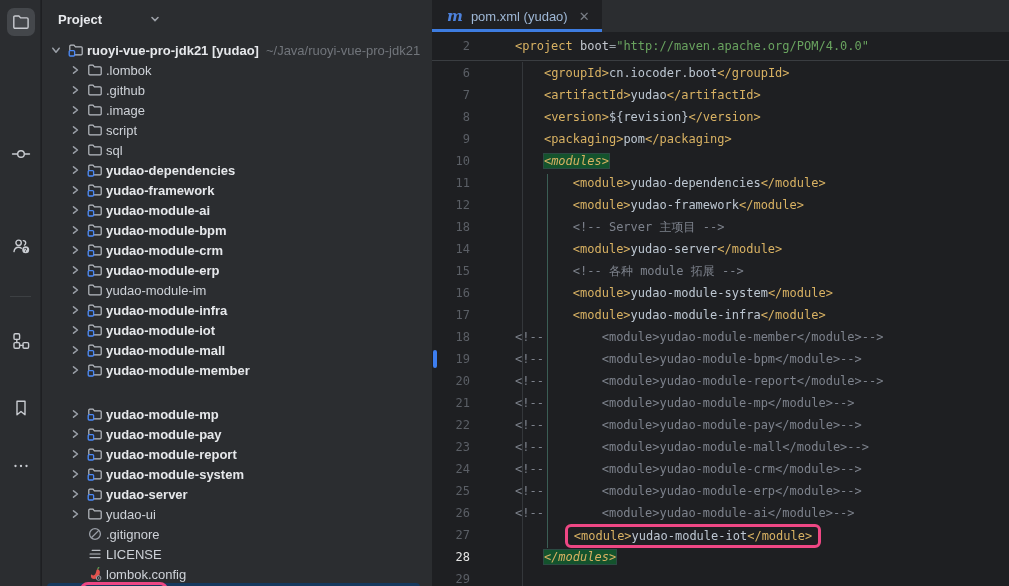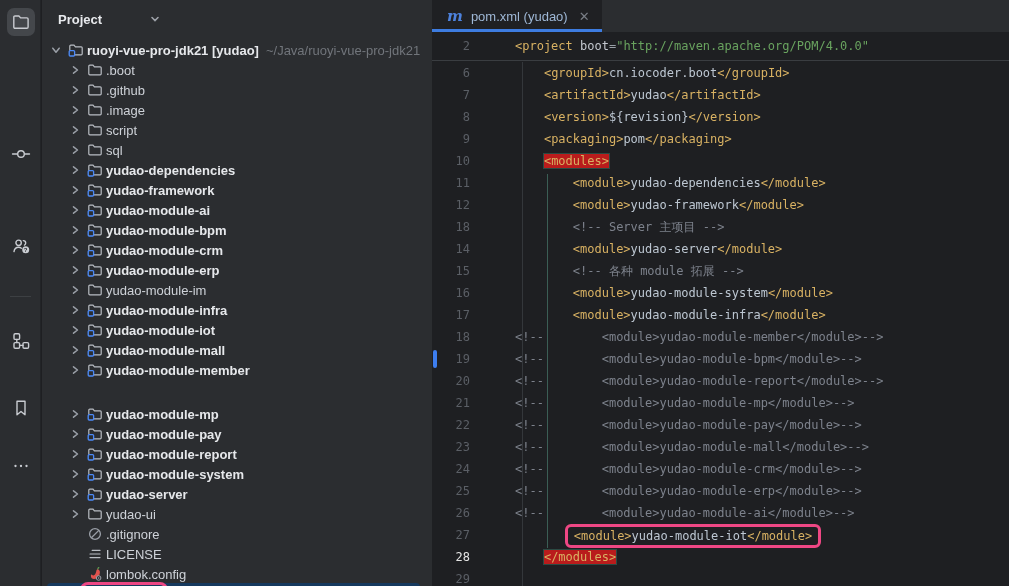--- a/index.html
+++ b/index.html
@@ -82,21 +82,21 @@
   .code {
     margin-left:45px; white-space:pre;
     font:12px/22px "DejaVu Sans Mono", monospace; color:#bdc7d2;
   }
   .tk-t { color:#d9b263; }
   .tk-x { color:#bdc7d2; }
   .tk-s { color:#69a35f; }
   .tk-a { color:#c3c7ce; }
   .tk-p { color:#9aa0a8; }
   .tk-c { color:#7d828c; }
-  .hl { background:#b91c1c; box-shadow:0 0 0 1px #2b4a43; }
+  .hl { background:#14532d; box-shadow:0 0 0 1px #2b4a43;font-style:italic; }
   .ring-code {
     display:inline-block; border:3px solid var(--pink); border-radius:6px;
     padding:0 6px; margin:0 -8px 0 -8px; line-height:18px;
   }
   .vcs-mark { position:absolute; left:1px; top:2px; width:4px; height:18px; background:#3d7ef0; border-radius:2px; }
   .guide { position:absolute; width:1px; z-index:1; }
   .guide.g0 { left:90px; top:62px; bottom:0; background:#34373b; }
   .guide.g4 { left:115px; top:174px; height:374px; background:#3b5e55; }
   :root { --pink:#ee4784; }
 </style>
@@ -190,21 +190,21 @@
           <span class="tchev">
             <svg width="12" height="12" viewBox="0 0 12 12" style="">
               <path d="M4.5 2.8l4 3.2-4 3.2"></path>
             </svg>
           </span>
           <span class="ticon">
             <svg width="16" height="16" viewBox="0 0 16 16" style="">
               <path d="M1.8 4.2c0-.55.45-1 1-1h3.2l1.4 1.6h5.8c.55 0 1 .45 1 1v6c0 .55-.45 1-1 1H2.8c-.55 0-1-.45-1-1z" stroke="#b9bdc3" fill="none" stroke-width="1.2"></path>
             </svg>
           </span>
-          <span class="tlabel">.boot</span>
+          <span class="tlabel">.lombok</span>
         </div>
         <div class="trow" style="padding-left: 23px;">
           <span class="tchev">
             <svg width="12" height="12" viewBox="0 0 12 12" style="">
               <path d="M4.5 2.8l4 3.2-4 3.2"></path>
             </svg>
           </span>
           <span class="ticon">
             <svg width="16" height="16" viewBox="0 0 16 16" style="">
               <path d="M1.8 4.2c0-.55.45-1 1-1h3.2l1.4 1.6h5.8c.55 0 1 .45 1 1v6c0 .55-.45 1-1 1H2.8c-.55 0-1-.45-1-1z" stroke="#b9bdc3" fill="none" stroke-width="1.2"></path>

